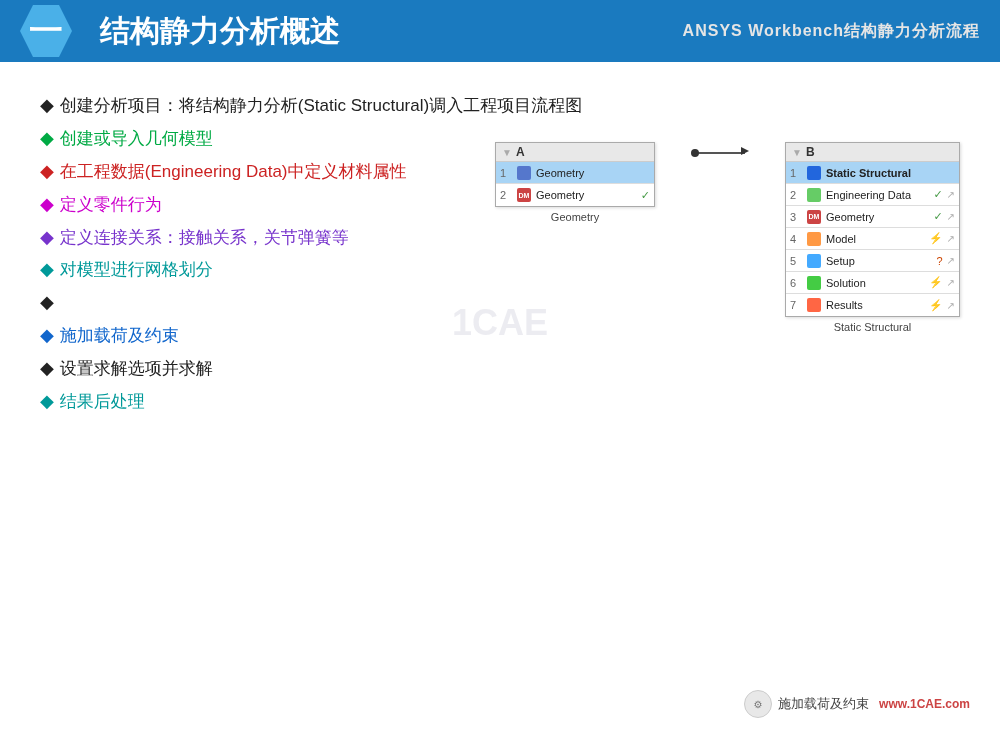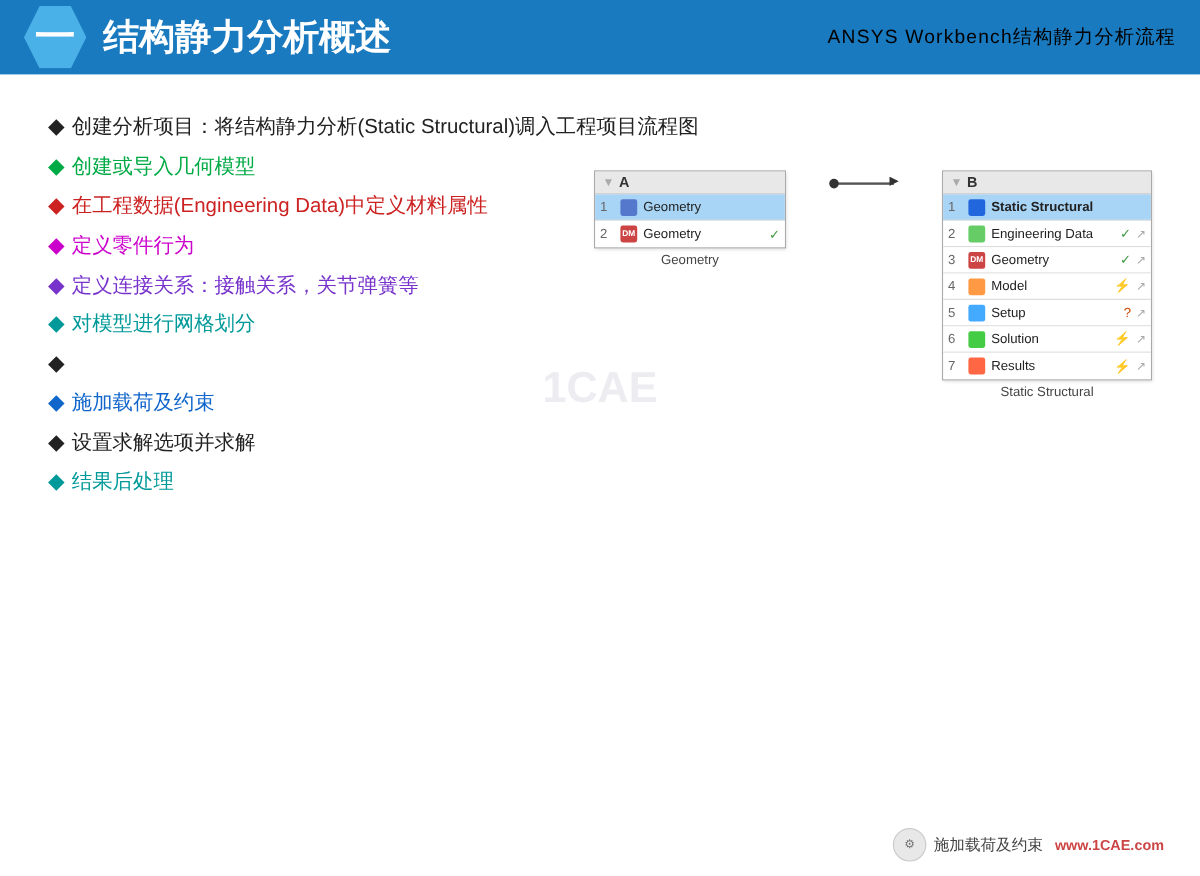--- a/index.html
+++ b/index.html
@@ -34,25 +34,26 @@
       clip-path: polygon(25% 0%, 75% 0%, 100% 50%, 75% 100%, 25% 100%, 0% 50%);
       background: #4ab0e8;
       margin-right: 14px;
       flex-shrink: 0;
     }
     .header-title {
       font-size: 30px;
       font-weight: bold;
       color: white;
       flex: 1;
+      margin-left: 14px;
     }
     .header-subtitle {
       font-size: 16px;
-      color: #000000;
-      font-weight: normal;
+      color: #e5e5e5;
+      font-weight: bold;
       letter-spacing: 1px;
     }
 
     
     .main {
       padding: 28px 40px 10px 40px;
       position: relative;
     }
 
     .bullet-list {

